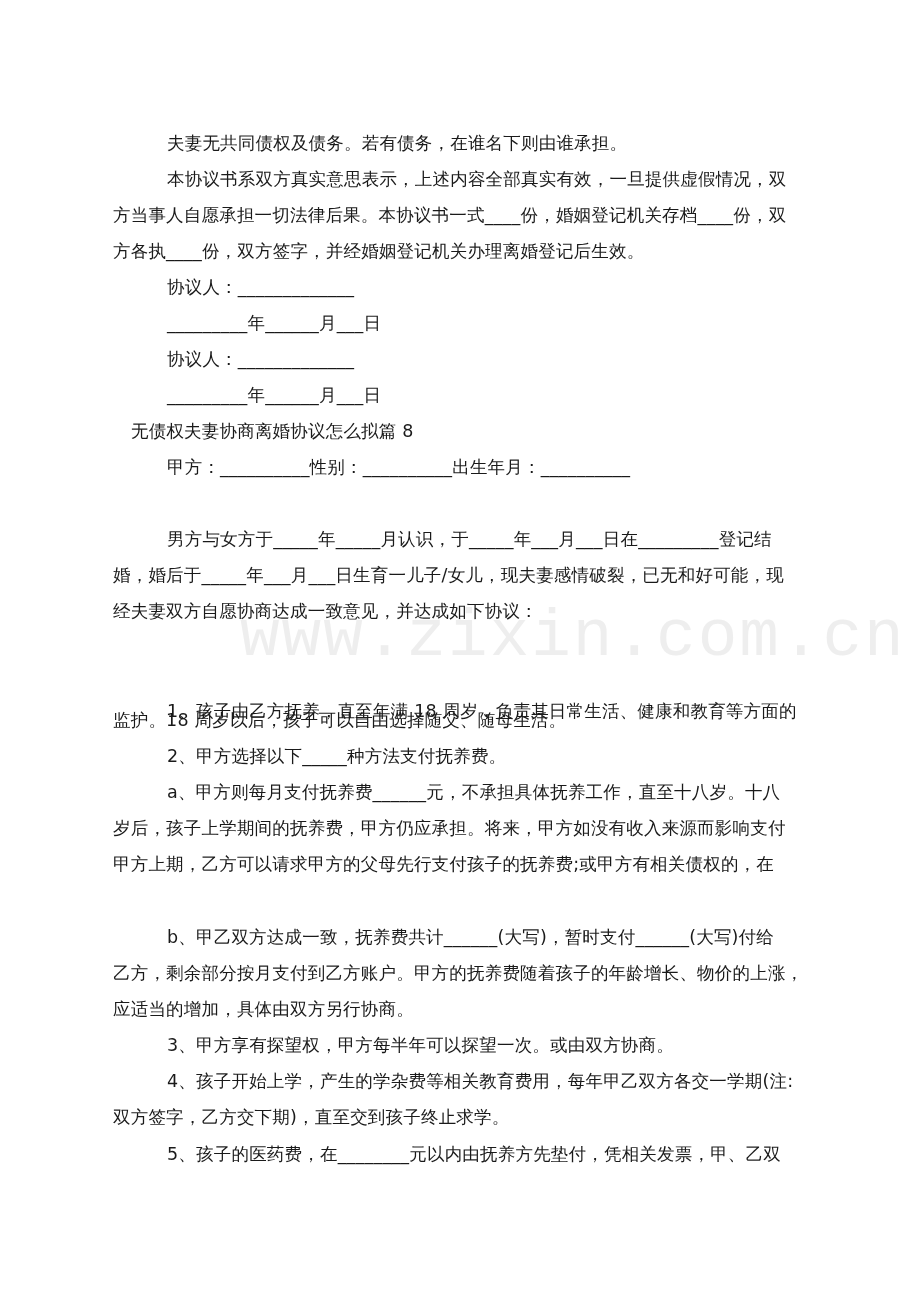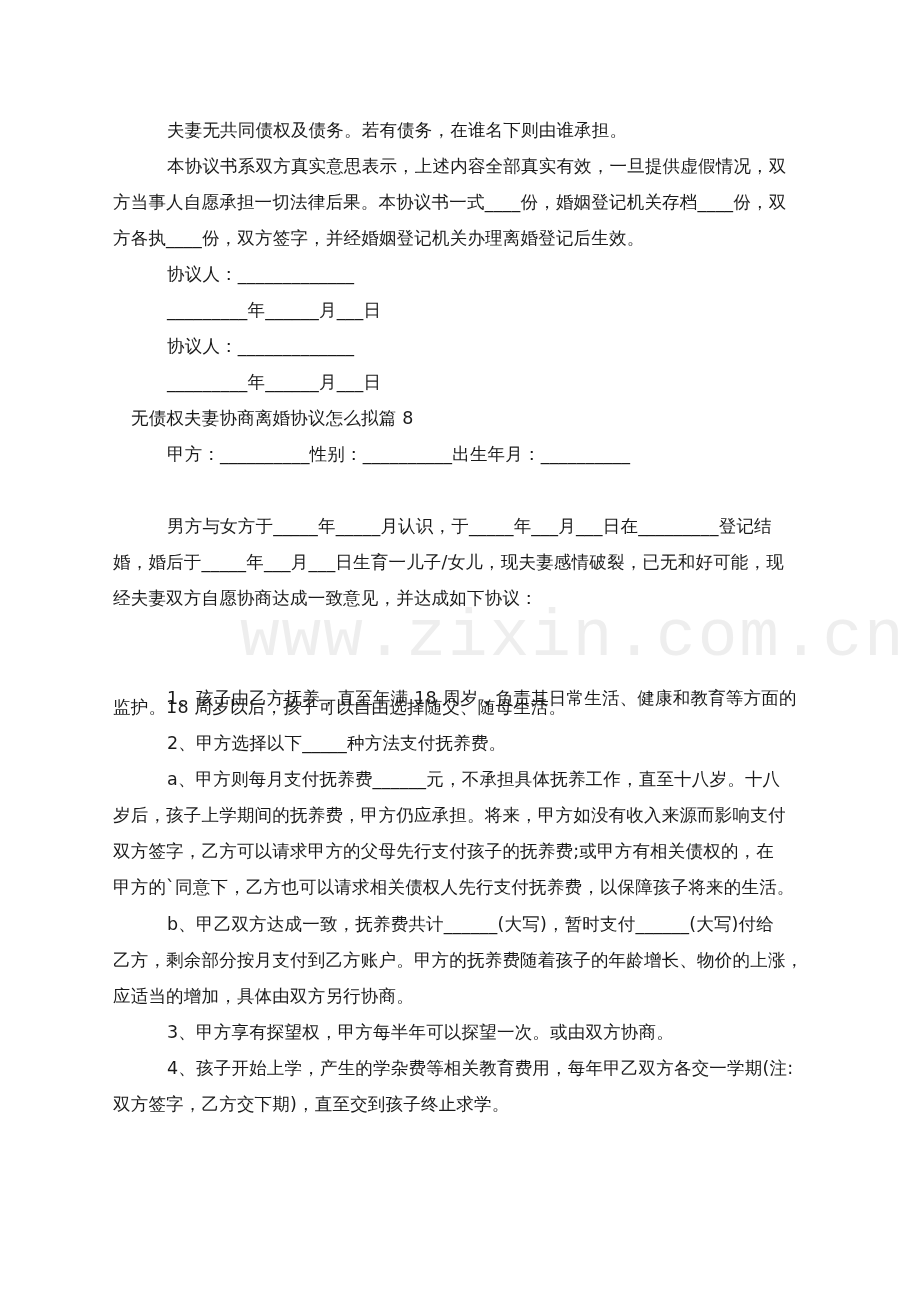--- a/index.html
+++ b/index.html
@@ -10,20 +10,21 @@
     font-family: "DejaVu Sans", "Liberation Sans", sans-serif;
     color: #1a1a1a;
   }
   .line {
     position: absolute;
     left: 113px;
     font-size: 17.5px;
     line-height: 22px;
     white-space: nowrap;
     letter-spacing: 0.2px;
+    margin-top: 13px;
   }
   .line.indent { left: 167px; }
   .line.heading { left: 131px; }
   .watermark {
     position: absolute;
     left: 240px; top: 600px;
     font-family: Liberation Mono, monospace;
     font-size: 66px;
     color: rgba(160,160,160,0.18);
     letter-spacing: 2px;
@@ -48,21 +49,21 @@
   <div class="line heading" style="top:407px">无债权夫妻协商离婚协议怎么拟篇 8</div>
   <div class="line indent" style="top:443px">甲方：__________性别：__________出生年月：__________</div>
   <div class="line indent" style="top:515px">男方与女方于_____年_____月认识，于_____年___月___日在_________登记结</div>
   <div class="line" style="top:551px">婚，婚后于_____年___月___日生育一儿子/女儿，现夫妻感情破裂，已无和好可能，现</div>
   <div class="line" style="top:587px">经夫妻双方自愿协商达成一致意见，并达成如下协议：</div>
   <div class="line indent" style="top:687px">1、孩子由乙方抚养，直至年满 18 周岁，负责其日常生活、健康和教育等方面的</div>
   <div class="line" style="top:696px">监护。18 周岁以后，孩子可以自由选择随父、随母生活。</div>
   <div class="line indent" style="top:732px">2、甲方选择以下_____种方法支付抚养费。</div>
   <div class="line indent" style="top:768px">a、甲方则每月支付抚养费______元，不承担具体抚养工作，直至十八岁。十八</div>
   <div class="line" style="top:804px">岁后，孩子上学期间的抚养费，甲方仍应承担。将来，甲方如没有收入来源而影响支付</div>
-  <div class="line" style="top:840px">双方签字，乙方可以请求甲方的父母先行支付孩子的抚养费;或甲方有相关债权的，在</div>
-  <div class="line" style="top:876px">甲方的`同意下，乙方也可以请求相关债权人先行支付抚养费，以保障孩子将来的生活。</div>
+  <div class="line" style="top:840px">甲方上期，乙方可以请求甲方的父母先行支付孩子的抚养费;或甲方有相关债权的，在</div>
   <div class="line indent" style="top:913px">b、甲乙双方达成一致，抚养费共计______(大写)，暂时支付______(大写)付给</div>
   <div class="line" style="top:949px">乙方，剩余部分按月支付到乙方账户。甲方的抚养费随着孩子的年龄增长、物价的上涨，</div>
   <div class="line" style="top:985px">应适当的增加，具体由双方另行协商。</div>
   <div class="line indent" style="top:1021px">3、甲方享有探望权，甲方每半年可以探望一次。或由双方协商。</div>
   <div class="line indent" style="top:1057px">4、孩子开始上学，产生的学杂费等相关教育费用，每年甲乙双方各交一学期(注:</div>
   <div class="line" style="top:1093px">双方签字，乙方交下期)，直至交到孩子终止求学。</div>
+  <div class="line indent" style="top:1130px">5、孩子的医药费，在________元以内由抚养方先垫付，凭相关发票，甲、乙双</div>
 </div>
 
 </body></html>

